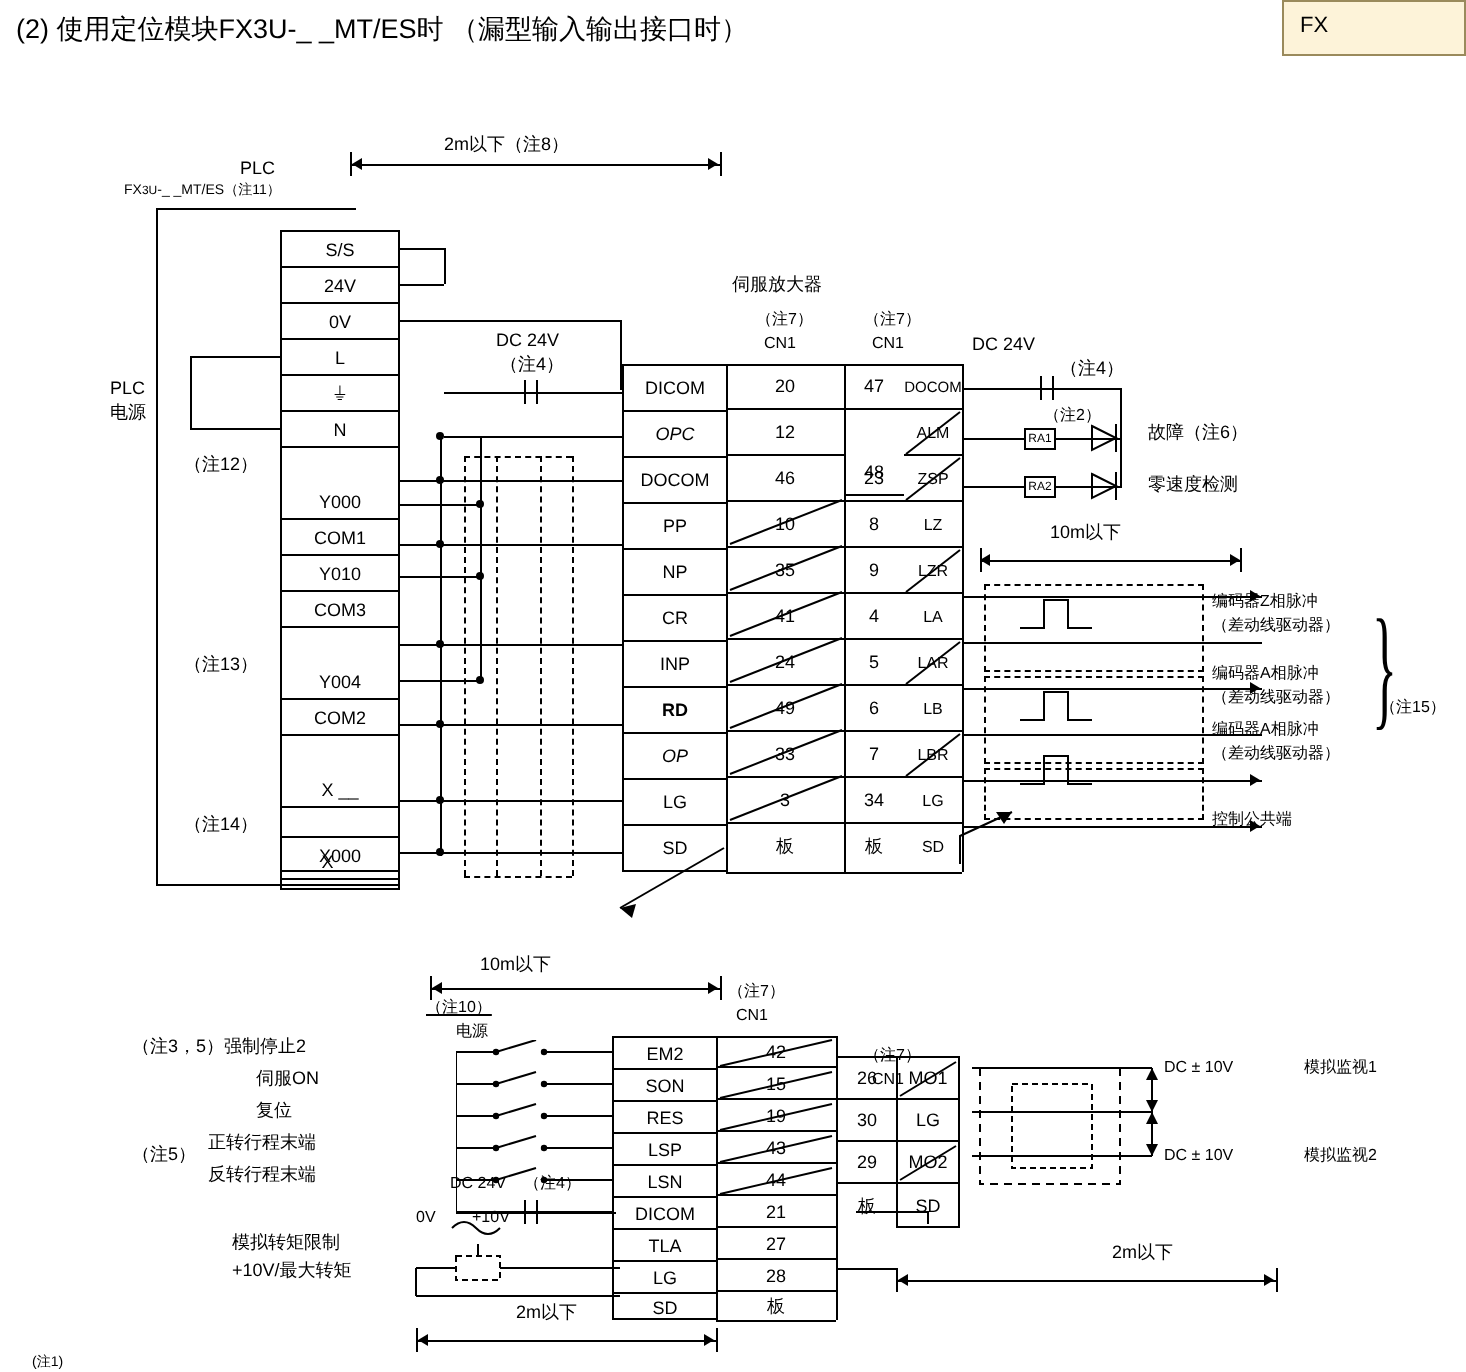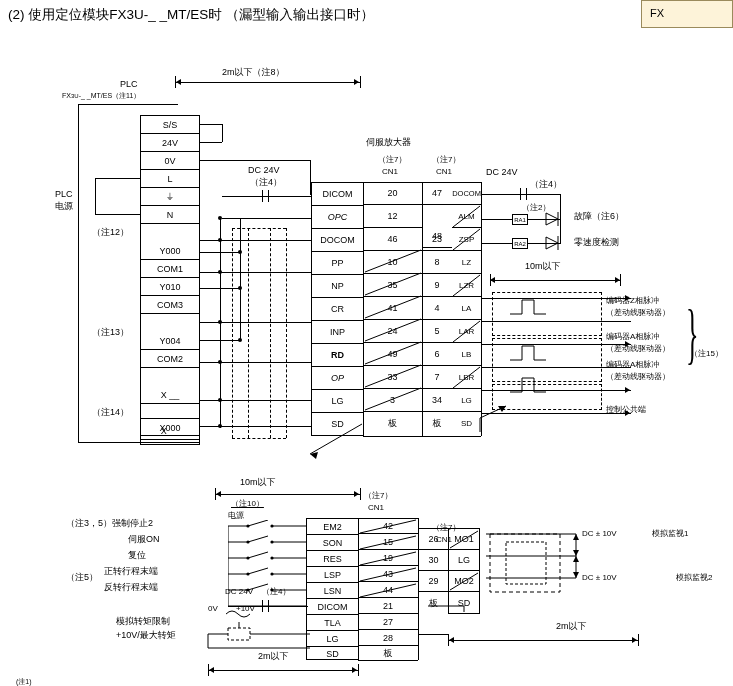--- a/index.html
+++ b/index.html
@@ -429,21 +429,21 @@
   <path d="M54 6 l-8 0 l4 6 z" fill="#000"></path>
 </svg>
 
 <div class="t sm" style="left:240px;top:478px;">10m以下</div>
 <div class="h" style="left:215px;top:494px;width:145px;"></div>
 <div class="arrowL" style="left:216px;top:491px;"></div>
 <div class="arrowR" style="left:354px;top:491px;"></div>
 <div class="v" style="left:215px;top:488px;height:12px;"></div>
 <div class="v" style="left:360px;top:488px;height:12px;"></div>
 
-<div class="t xs" style="left:231px;top:500px;text-decoration:underline;">（注10）</div>
+<div class="t xs" style="left:213px;top:500px;text-decoration:underline;">（注10）</div>
 <div class="t xs" style="left:228px;top:512px;">电源</div>
 <div class="t xs" style="left:364px;top:492px;">（注7）</div>
 <div class="t xs" style="left:368px;top:504px;">CN1</div>
 <div class="t xs" style="left:432px;top:524px;">（注7）</div>
 <div class="t xs" style="left:436px;top:536px;">CN1</div>
 
 <div class="h" style="left:358px;top:518px;width:60px;"></div>
 <div class="v" style="left:358px;top:518px;height:142px;"></div>
 <div class="v" style="left:418px;top:518px;height:142px;"></div>
 <div class="h" style="left:358px;top:660px;width:60px;"></div>
@@ -618,21 +618,21 @@
   <line x1="90" y1="6" x2="90" y2="28" stroke="#000"></line>
   <line x1="90" y1="28" x2="90" y2="50" stroke="#000"></line>
   <polygon points="87,12 93,12 90,6" fill="#000"></polygon>
   <polygon points="87,22 93,22 90,28" fill="#000"></polygon>
   <polygon points="87,34 93,34 90,28" fill="#000"></polygon>
   <polygon points="87,44 93,44 90,50" fill="#000"></polygon>
 </svg>
 <div class="t xs" style="left:582px;top:530px;">DC ± 10V</div>
 <div class="t xs" style="left:652px;top:530px;">模拟监视1</div>
 <div class="t xs" style="left:582px;top:574px;">DC ± 10V</div>
-<div class="t xs" style="left:676px;top:574px;">模拟监视2</div>
+<div class="t xs" style="left:652px;top:574px;">模拟监视2</div>
 
 <svg class="abs" style="left:418px;top:596px;" width="70" height="24">
   <path d="M46 16 L46 10 L10 10" stroke="#000" fill="none"></path>
 </svg>
 
 <div class="t sm" style="left:556px;top:622px;">2m以下</div>
 <div class="h" style="left:448px;top:640px;width:190px;"></div>
 <div class="arrowL" style="left:449px;top:637px;"></div>
 <div class="arrowR" style="left:632px;top:637px;"></div>
 <div class="v" style="left:448px;top:634px;height:12px;"></div>

